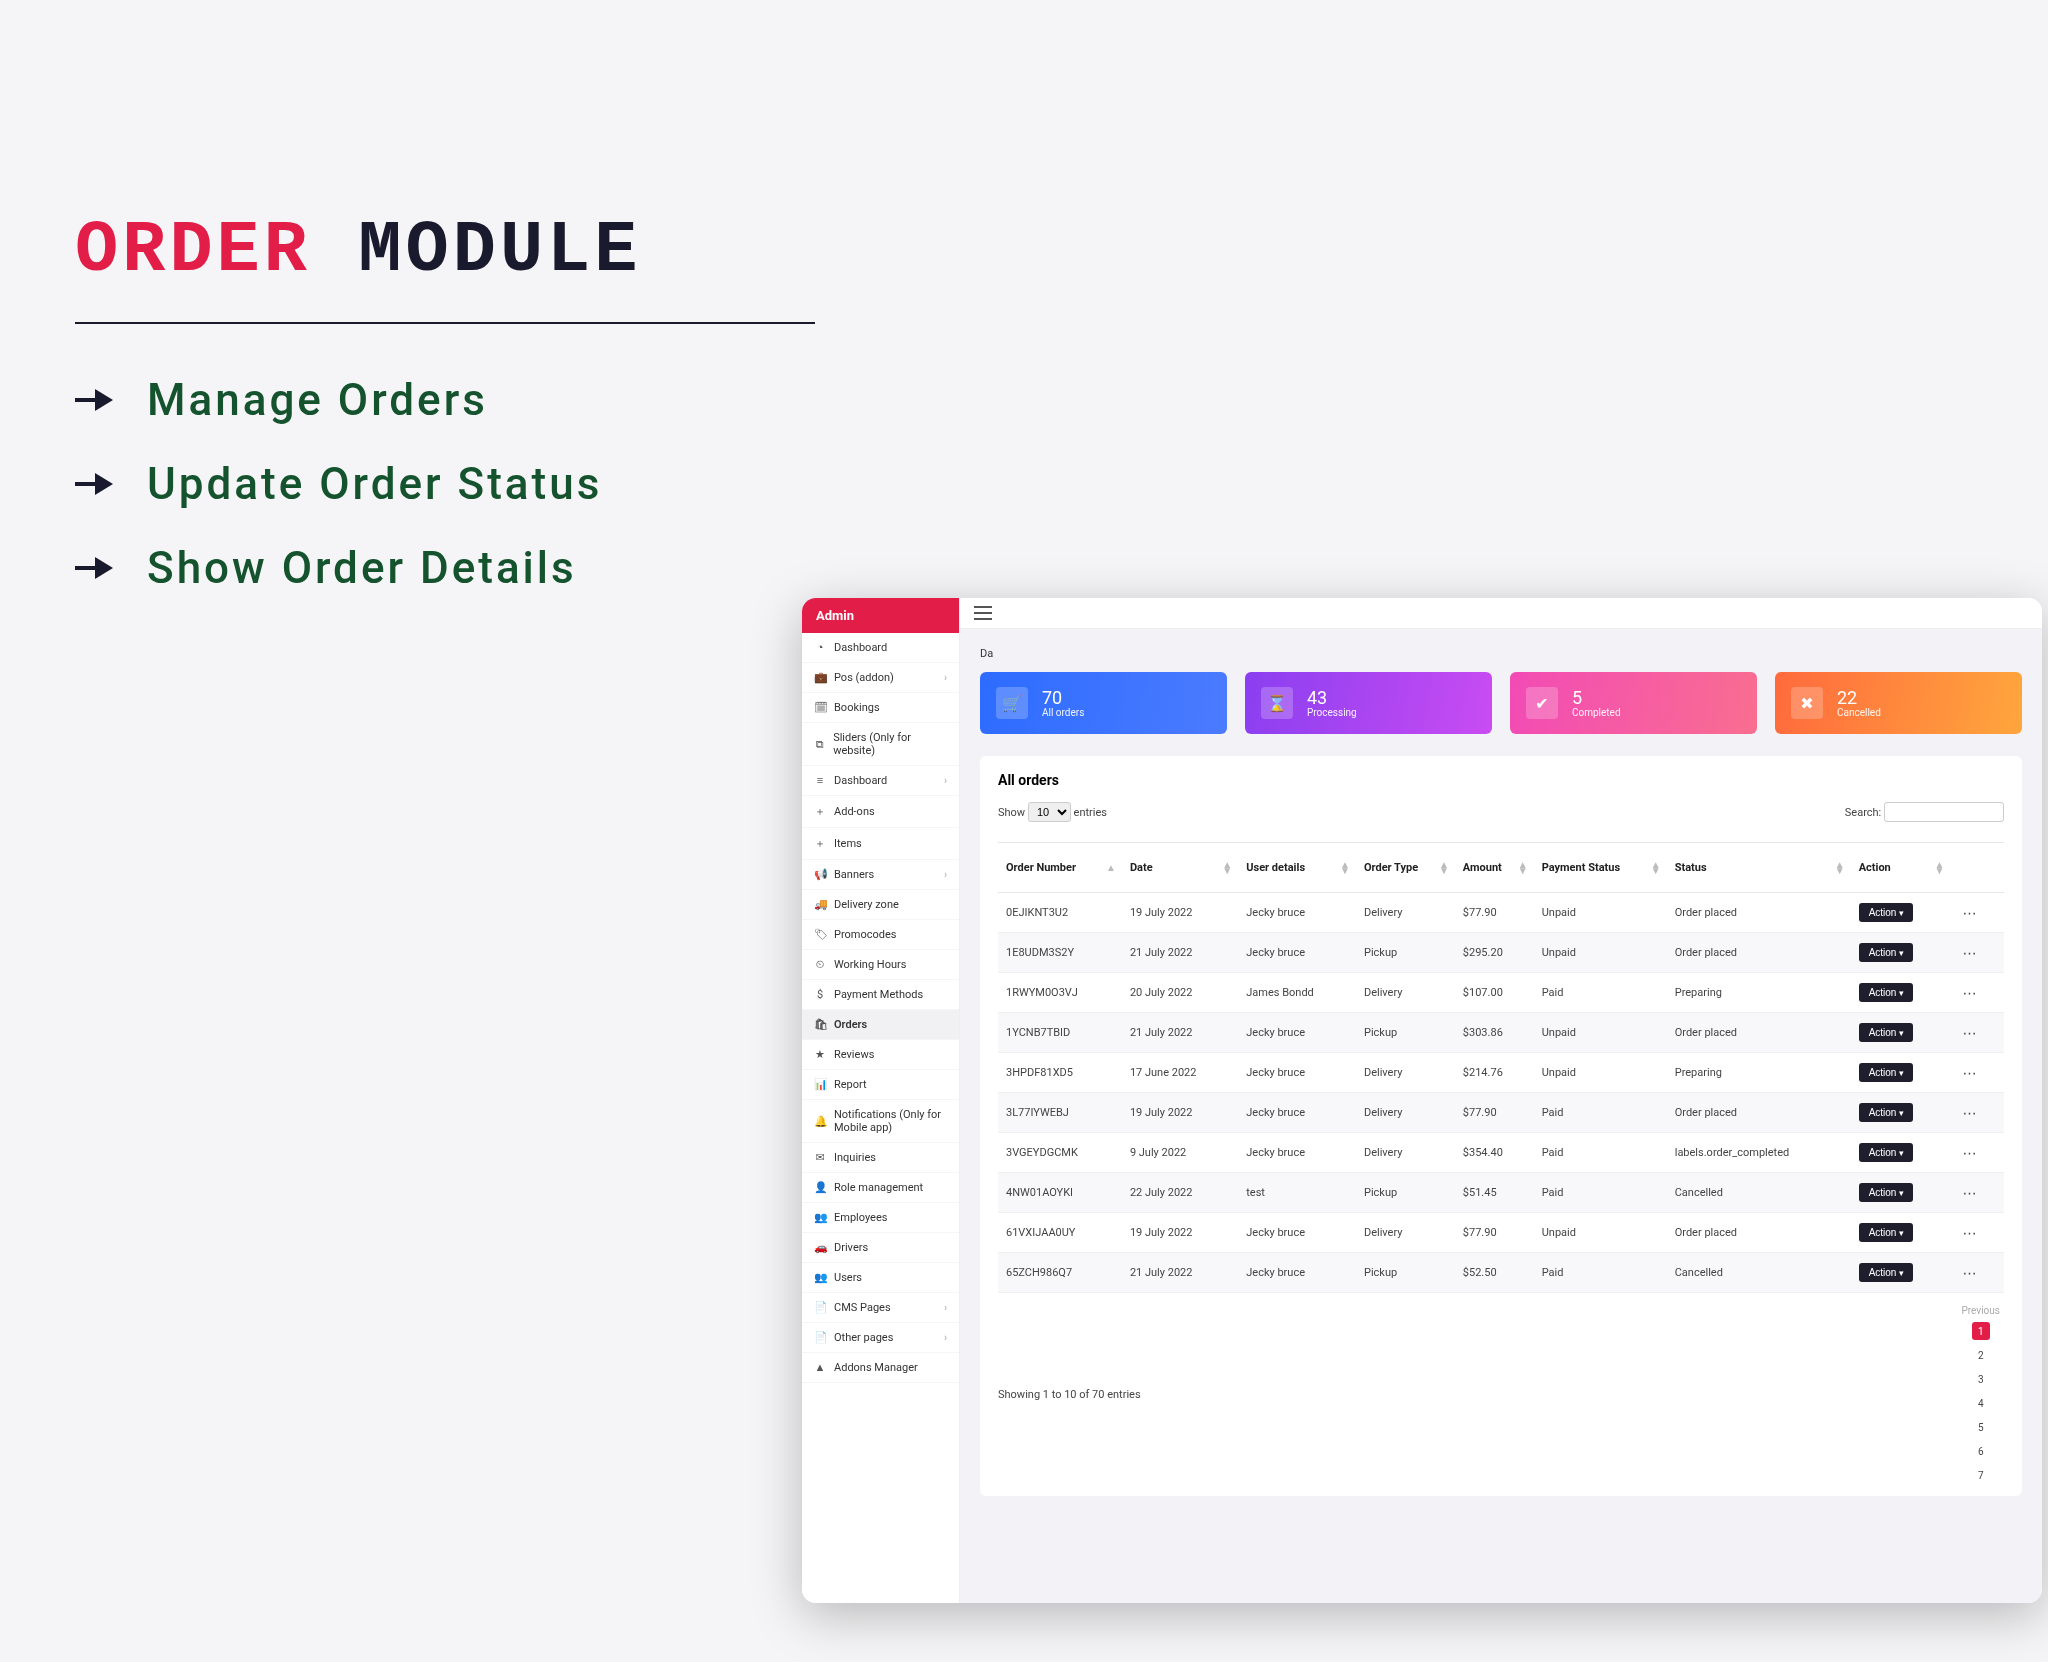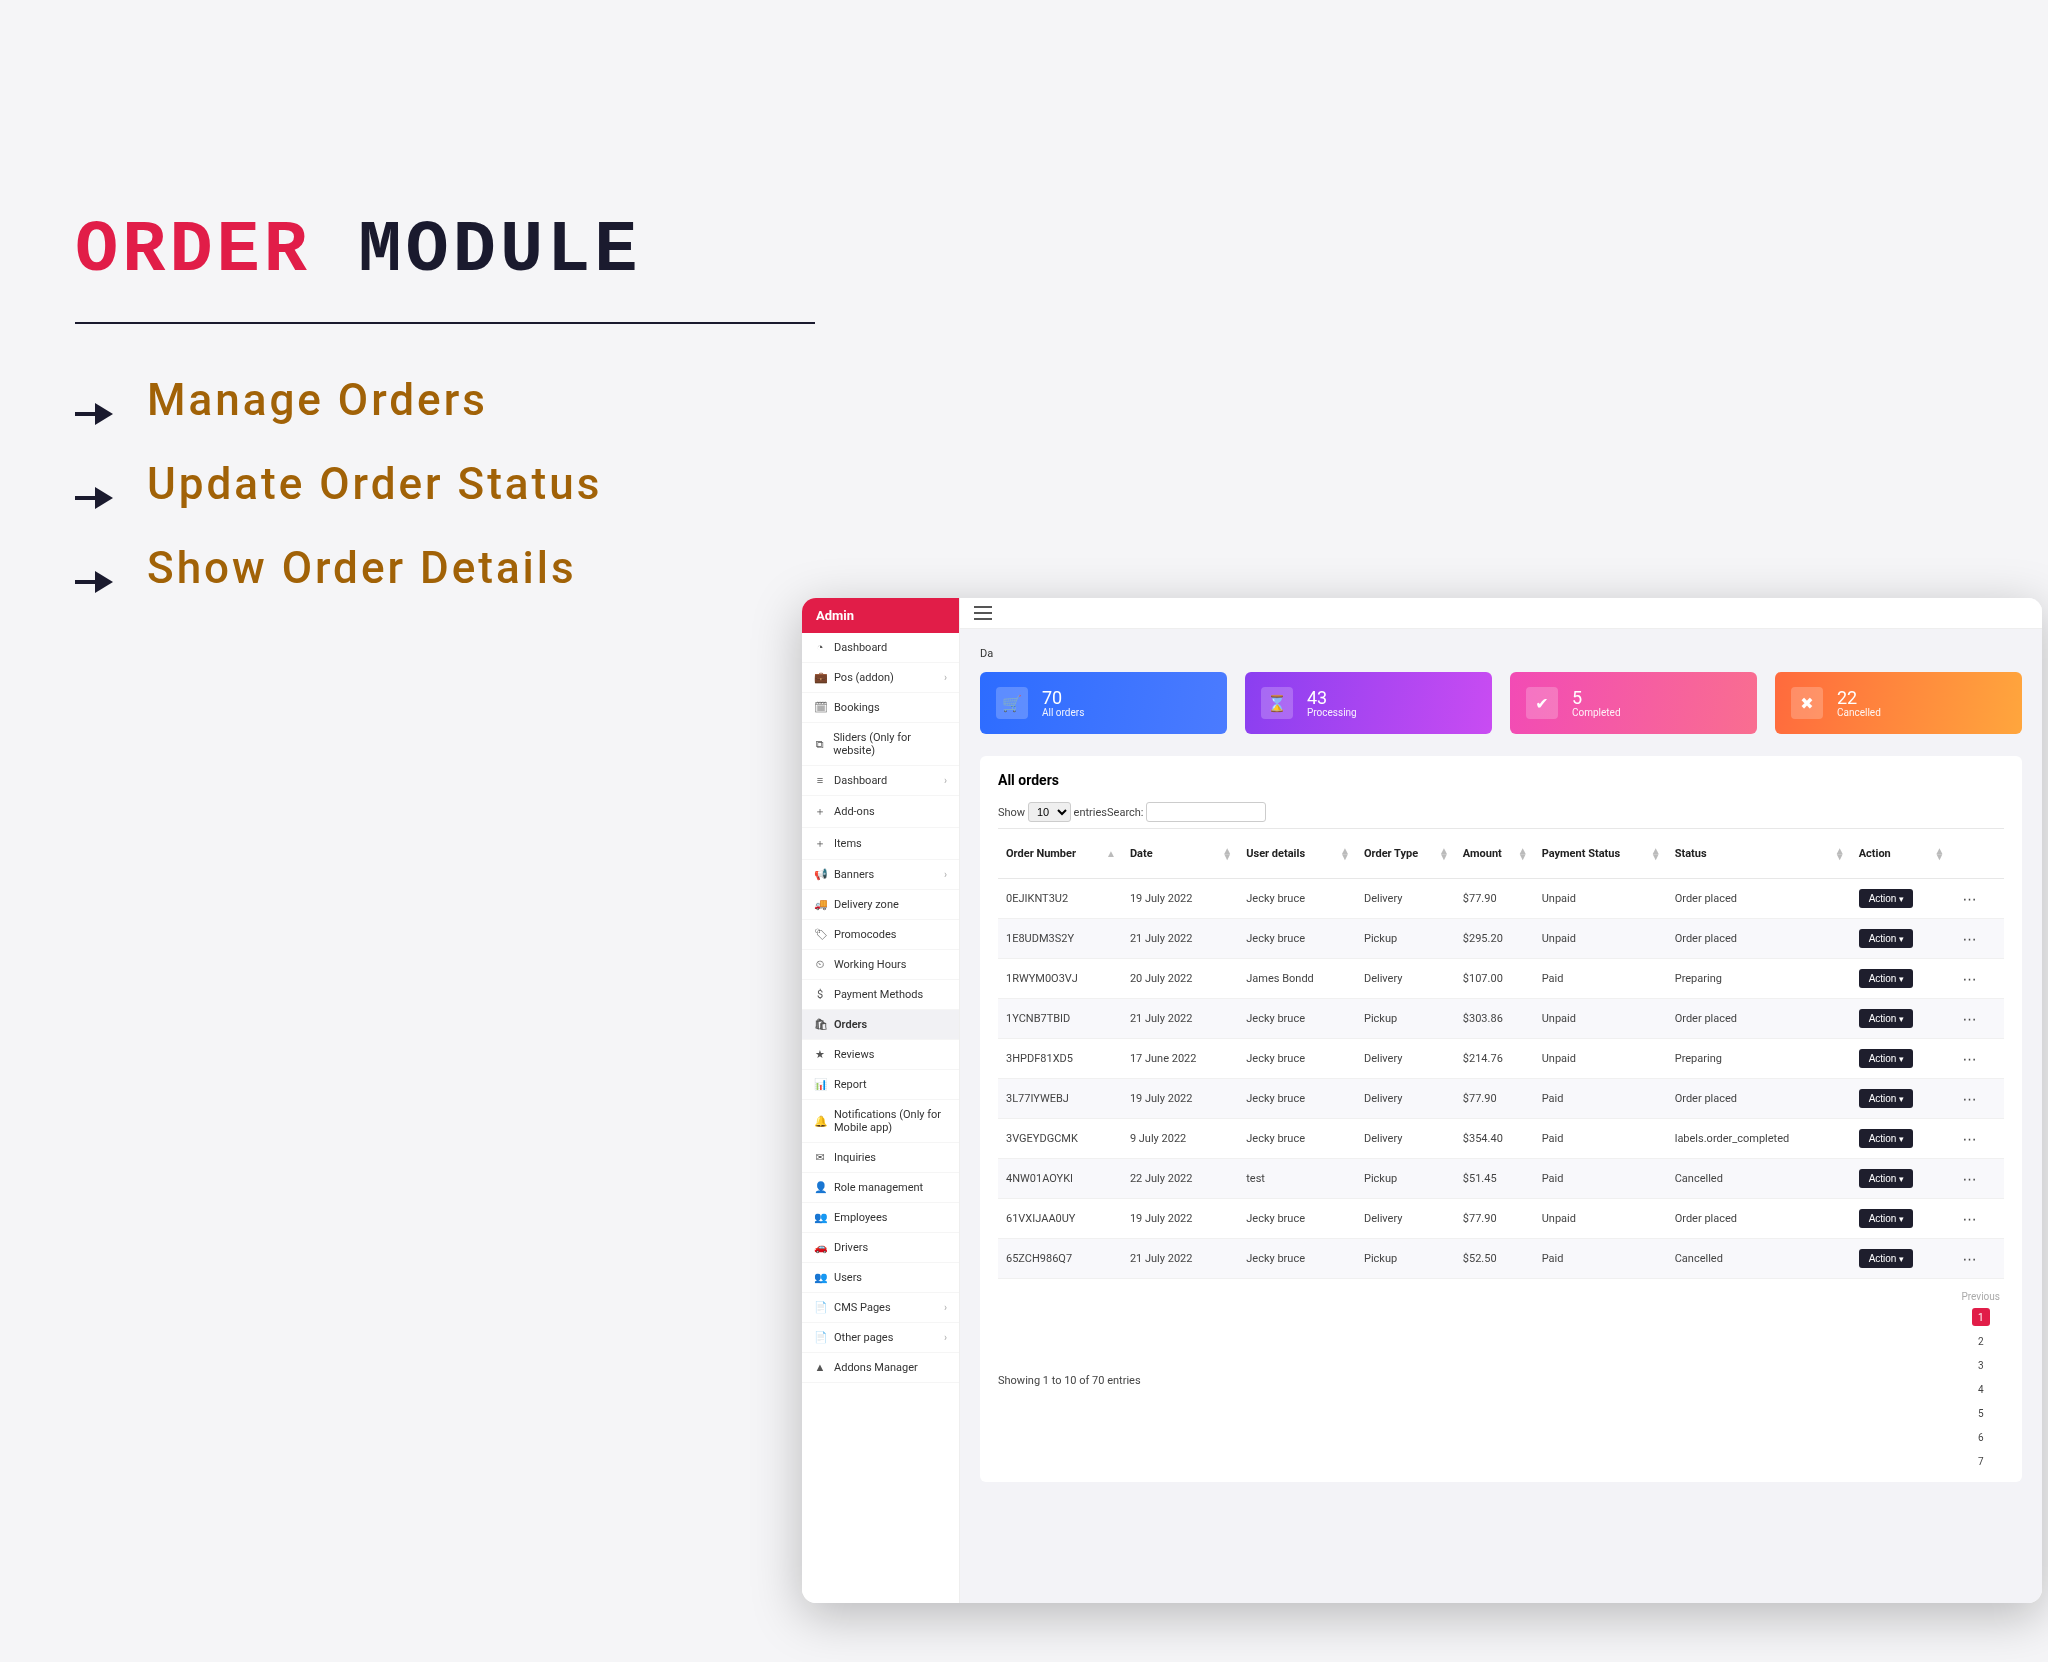--- a/index.html
+++ b/index.html
@@ -32,24 +32,24 @@
   height: 2px;
   background: #1a1a2e;
   margin-top: 30px;
   margin-bottom: 50px;
 }
 .marketing-list { list-style: none; }
 .marketing-list li {
   font-size: 44px;
   font-weight: 500;
   letter-spacing: 3px;
-  color: #a16207;
+  color: #14532d;
   margin-bottom: 32px;
   display: flex;
-  align-items: flex-end;
+  align-items: center;
   gap: 32px;
 }
 .arrow-icon {
   display: inline-block;
   width: 40px;
   height: 24px;
   position: relative;
 }
 .arrow-icon::before {
   content: '';
@@ -188,24 +188,25 @@
 
 
 .panel {
   background: #fff;
   border-radius: 6px;
   padding: 16px 18px 12px 18px;
 }
 .panel-title { font-size: 14px; font-weight: 700; margin-bottom: 14px; }
 .table-controls {
   display: flex;
+  justify-content: space-between;
   align-items: center;
   font-size: 11px;
   color: #444;
-  margin-bottom: 6px;
+  margin-bottom: 20px;
 }
 .table-controls select {
   font-size: 11px; padding: 2px 4px; border: 1px solid #ccc; border-radius: 3px;
 }
 .table-controls .search-box input {
   border: 1px solid #ccc; border-radius: 3px; padding: 3px 6px; font-size: 11px; width: 120px;
 }
 
 table.orders {
   width: 100%;

